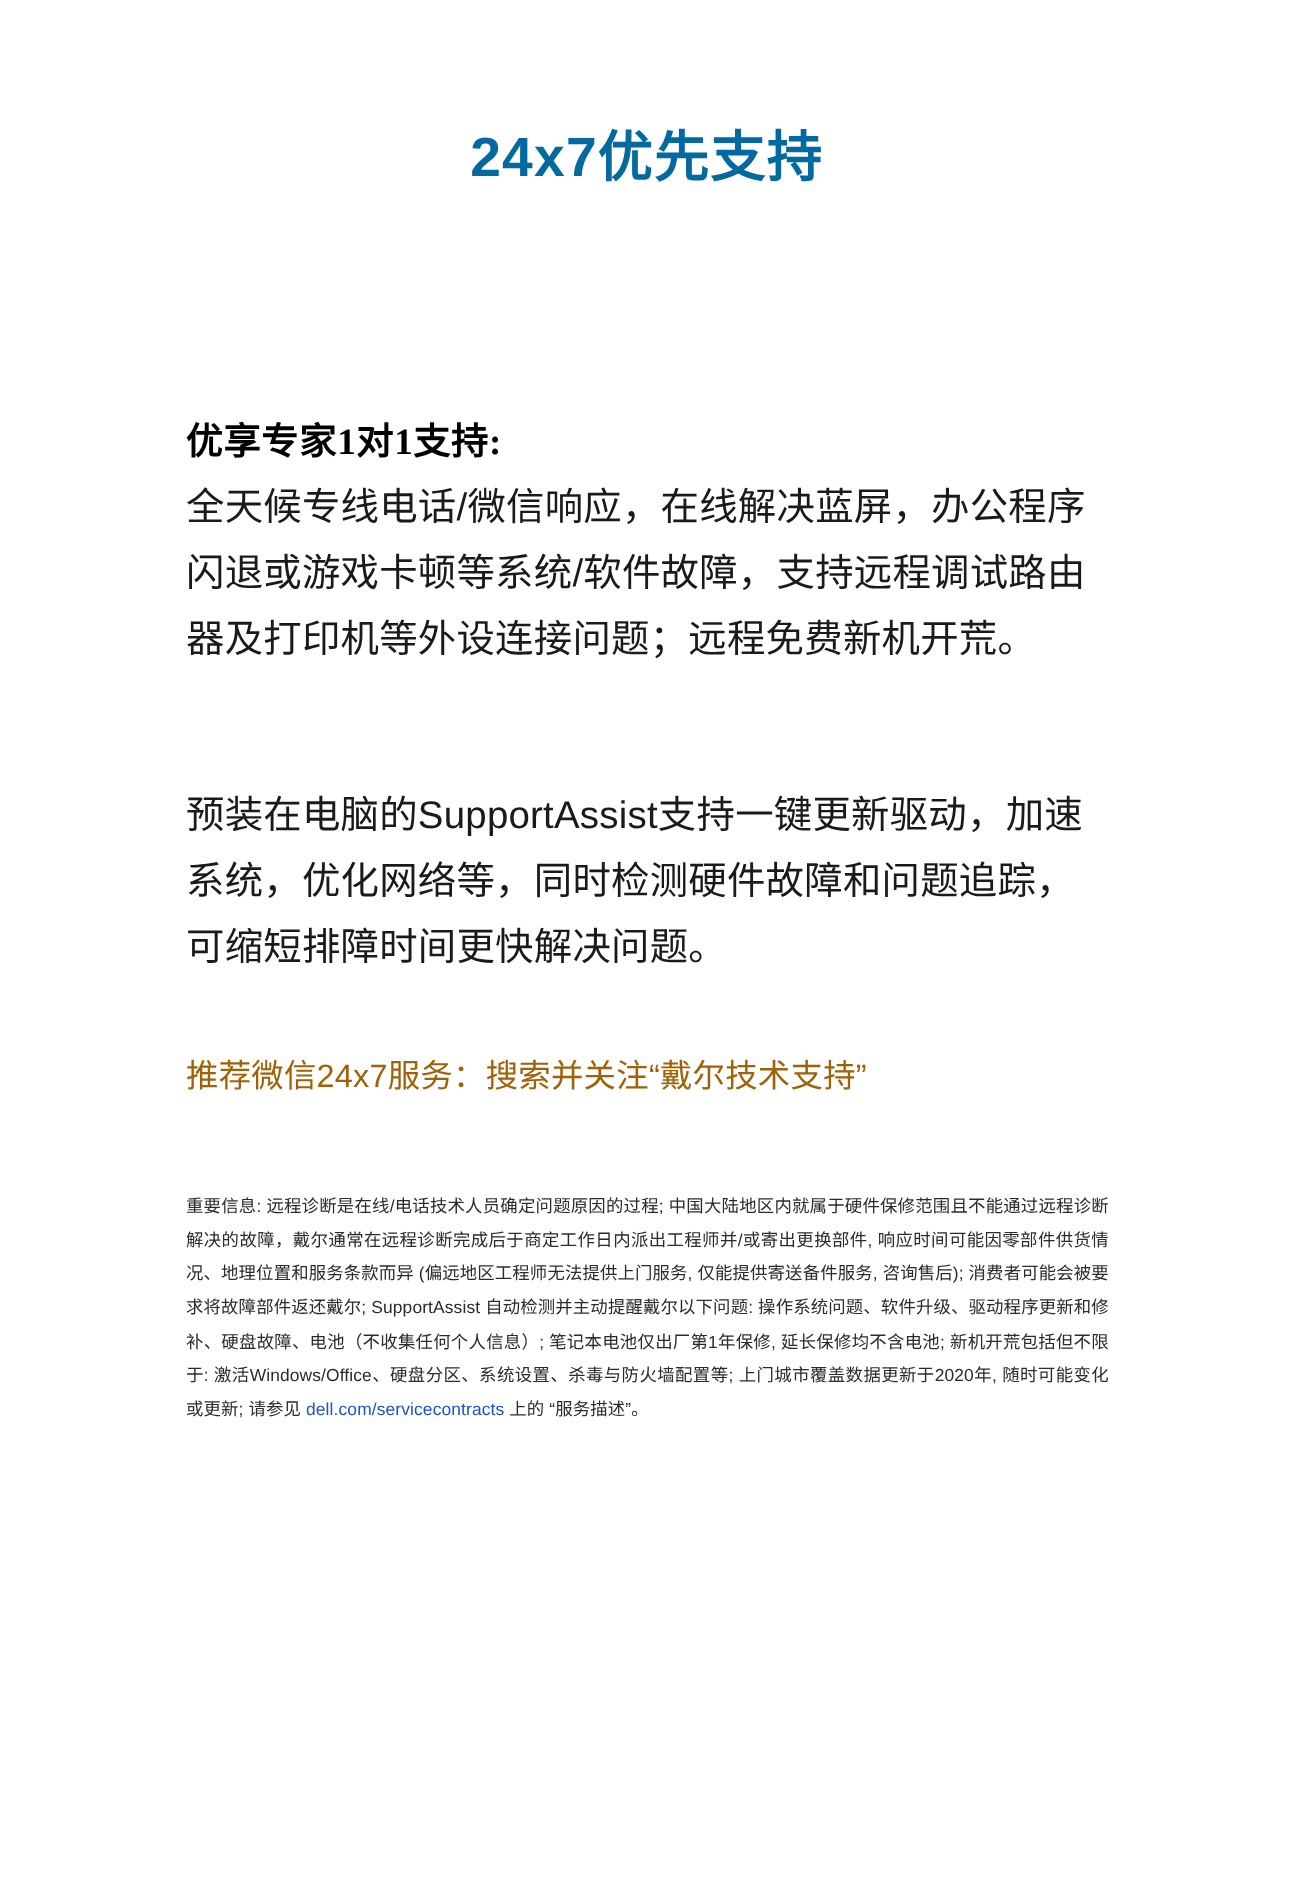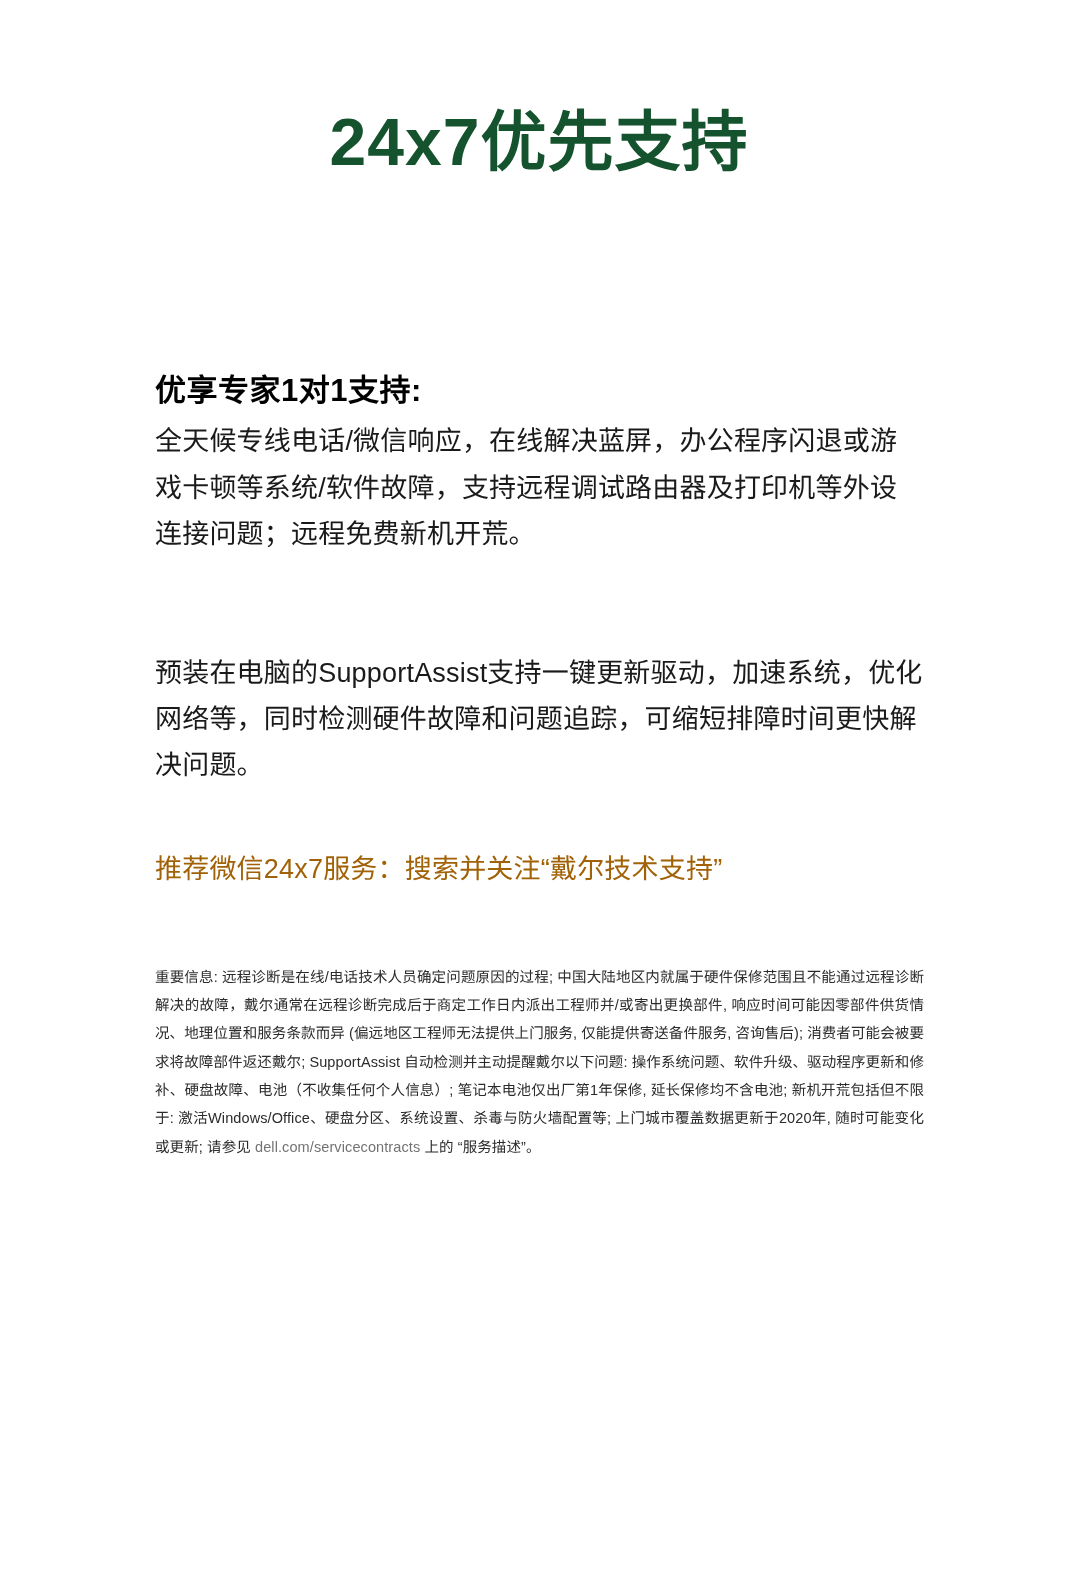--- a/index.html
+++ b/index.html
@@ -17,24 +17,24 @@
   }
   .page {
     width: 1079px;
     min-height: 1571px;
     box-sizing: border-box;
     padding: 0;
     position: relative;
   }
   .title {
     text-align: center;
-    font-size: 66px;
+    font-size: 46px;
     font-weight: 700;
     letter-spacing: 1px;
-    color: #14532d;
+    color: #0369a1;
     margin: 105px 1px 0 0;
     line-height: 1.15;
   }
   .content {
     margin: 0 auto;
     padding: 0 155px 0 155px;
     box-sizing: border-box;
     width: 1079px;
   }
   .section {
@@ -43,23 +43,24 @@
   .first-section {
     margin-top: 188px;
   }
   .section-heading {
     font-size: 31px;
     font-weight: 700;
     color: #000000;
     line-height: 1.4;
     margin: 0 0 6px 0;
     letter-spacing: 0.5px;
+    font-family: Liberation Serif, serif;
   }
   .section-body {
-    font-size: 27px;
+    font-size: 32px;
     font-weight: 400;
     color: #1a1a1a;
     line-height: 1.72;
     margin: 0;
     letter-spacing: 0.2px;
   }
   .gap {
     height: 46px;
   }
   .contact-block {
@@ -73,21 +74,21 @@
   }
   .disclaimer {
     margin-top: 70px;
     font-size: 14.5px;
     line-height: 1.95;
     color: #2b2b2b;
     letter-spacing: 0.1px;
     text-align: justify;
   }
   .disclaimer .link {
-    color: #737373;
+    color: #1d4ed8;
     text-decoration: none;
   }
 </style>
 </head>
 <body>
 
 <div class="page">
 
   <h1 class="title">24x7优先支持</h1>
 

